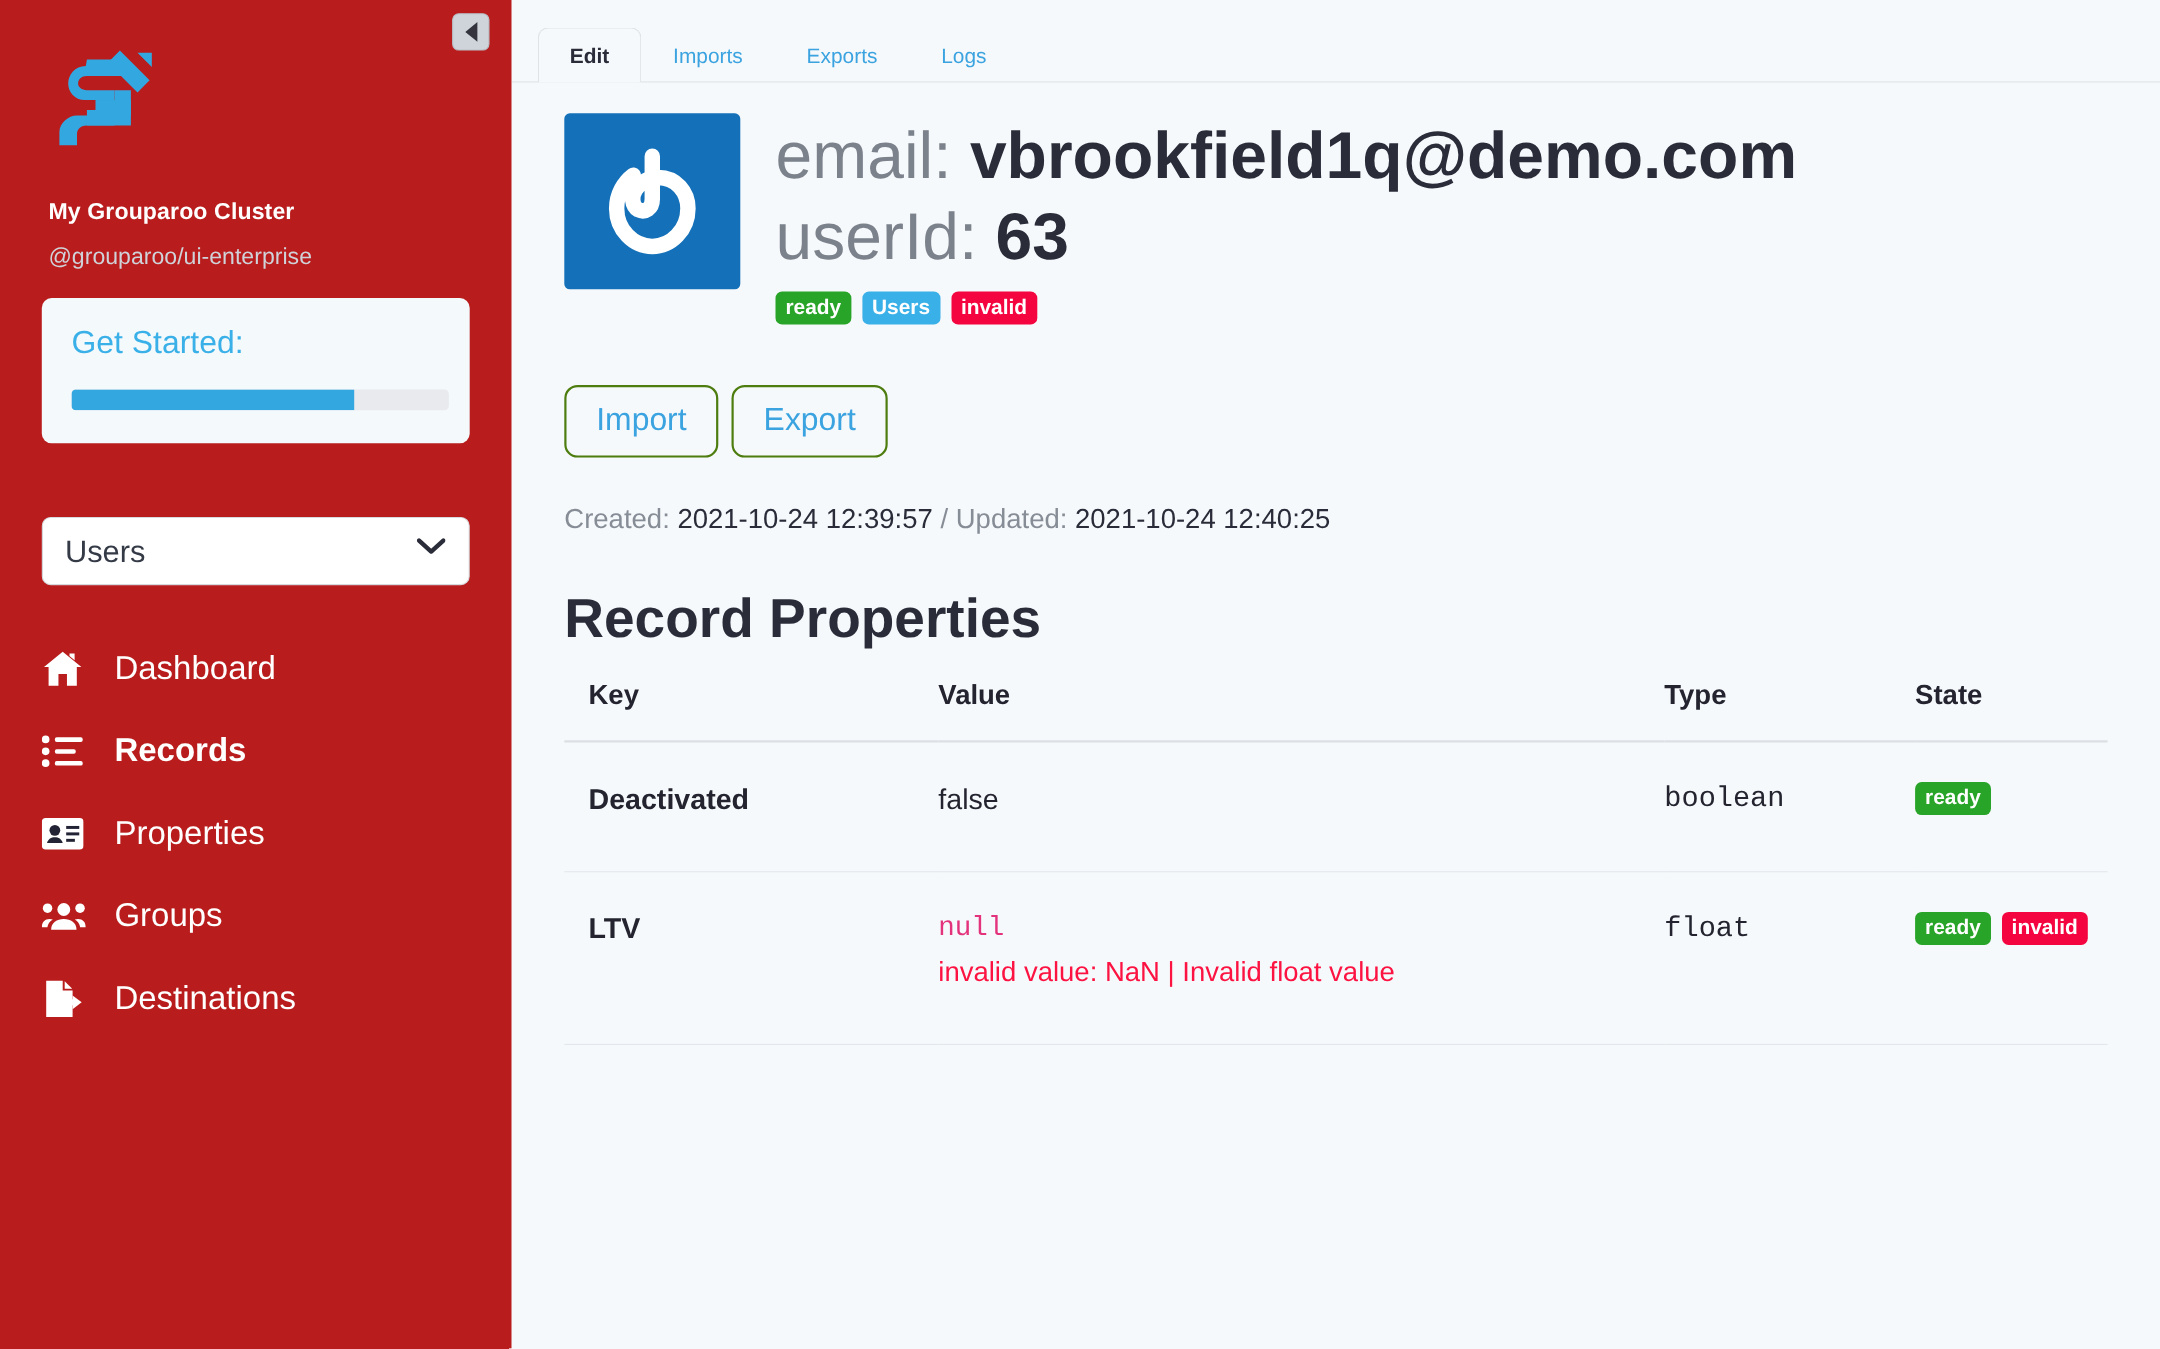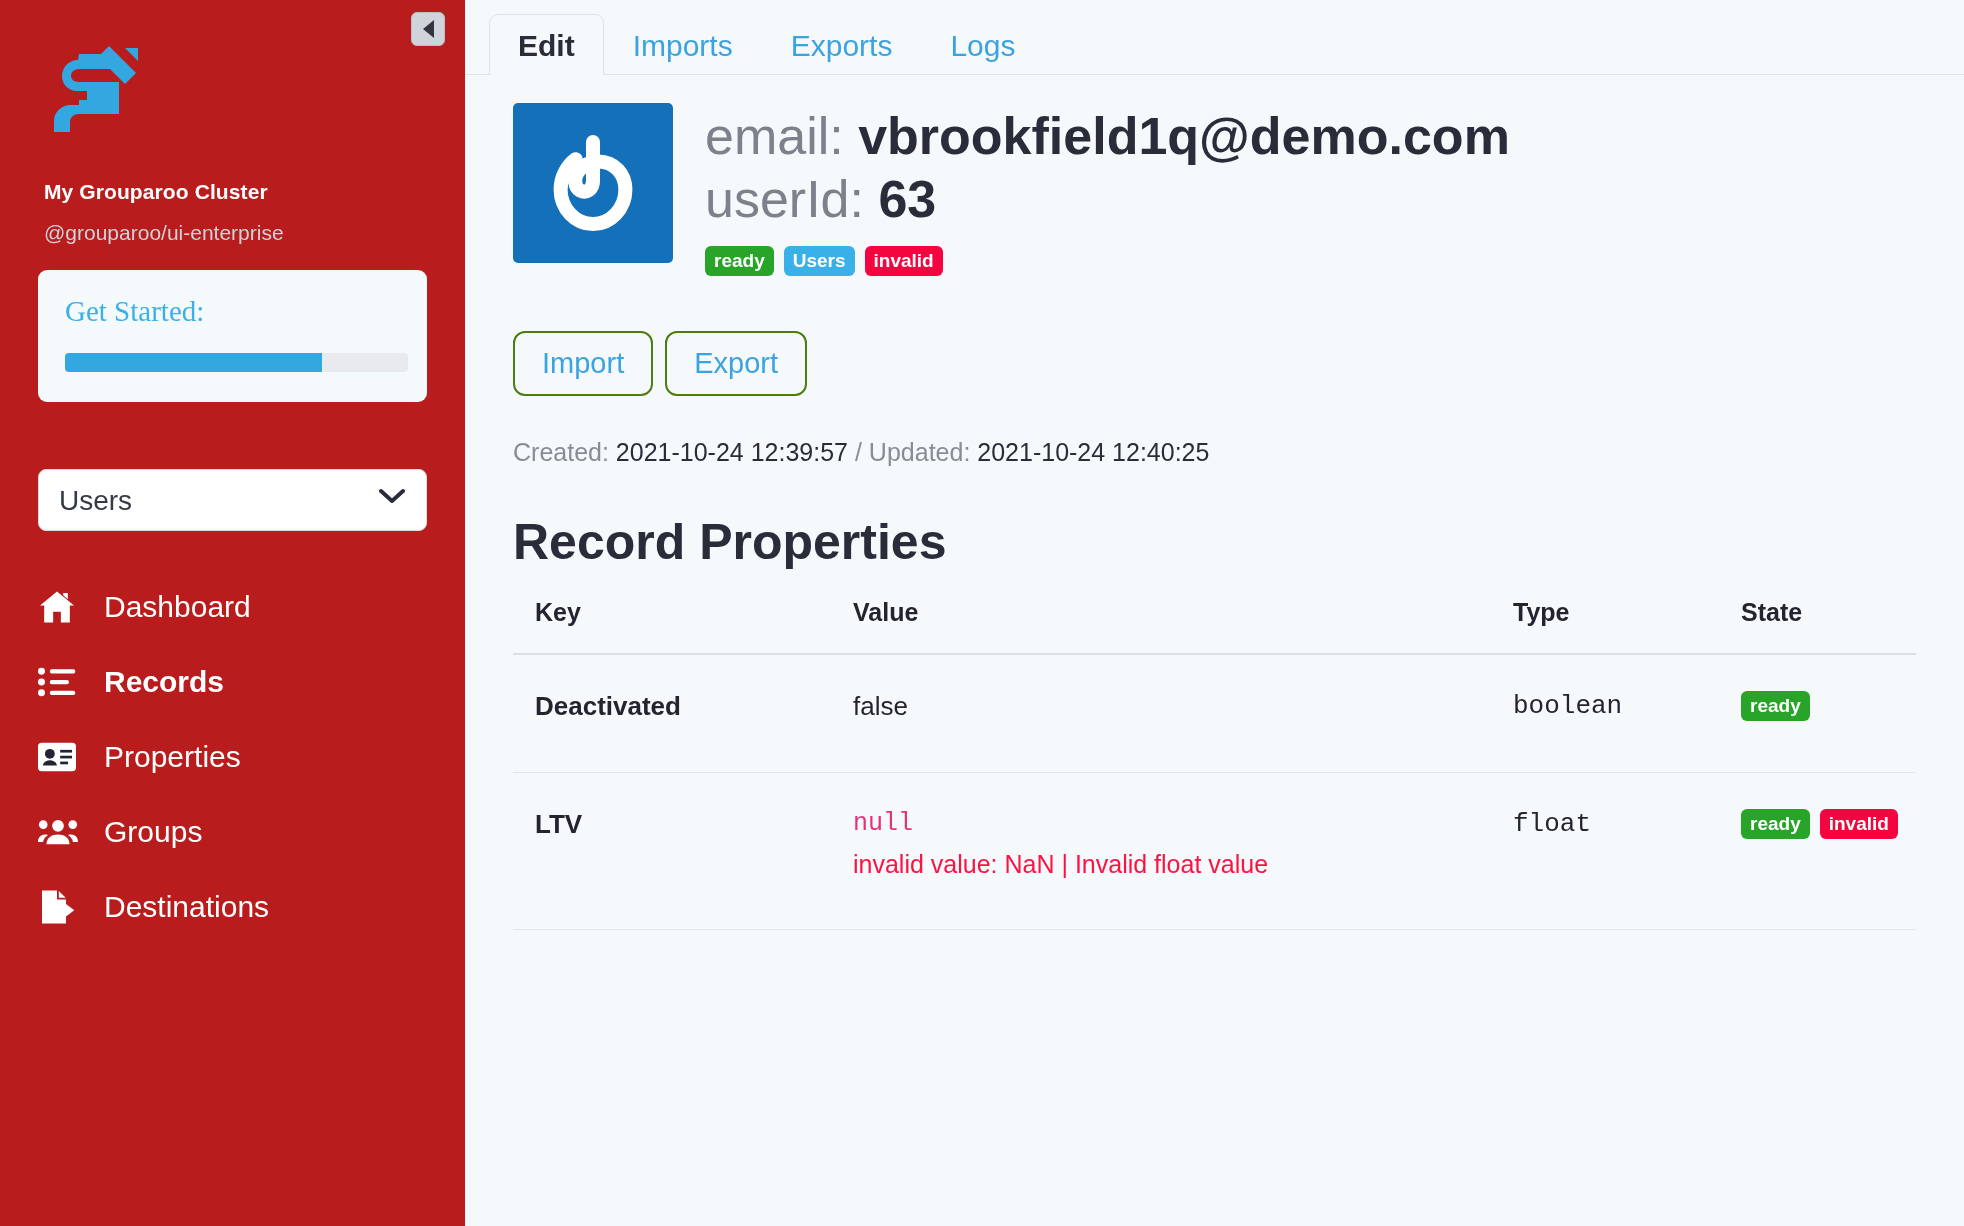--- a/index.html
+++ b/index.html
@@ -40,21 +40,20 @@
   }
   .cluster-pkg {
     color: #cfd2d8; font-size: 21px; font-weight: normal;
     margin-top: 17px; margin-left: 6px;
   }
   .getstarted-card {
     margin-top: 25px;
     background: #f4f9fb;
     border-radius: 9px;
     padding: 25px 19px 30px 27px;
-    font-family: Liberation Serif, serif;
   }
   .gs-title { color: #3ab0e8; font-size: 29px; margin-bottom: 5px; }
   .gs-sub { color: #2b2c3a; font-size: 25px; line-height: 1.33; }
   .gs-progress {
     margin-top: 25px; height: 19px; width: 100%;
     background: #e8eaed; border-radius: 4px; overflow: hidden;
   }
   .gs-progress-fill { height: 100%; background: #33a7e0; }
 
   .nav-select-wrap { margin-top: 67px; position: relative; }
@@ -90,21 +89,21 @@
     background: #f6f9fb;
     padding: 0 0 0 0;
     overflow: hidden;
   }
   .tabs {
     display: flex; align-items: flex-end;
     height: 75px; padding-left: 24px;
     border-bottom: 1px solid #dfe3e7;
   }
   .tab {
-    font-size: 30px; color: #3ba3e0;
+    font-size: 19px; color: #3ba3e0;
     padding: 16px 28px 14px 28px;
     border: 1px solid transparent; border-bottom: none;
     border-radius: 9px 9px 0 0;
     cursor: pointer; line-height: 1;
     position: relative; top: 1px;
   }
   .tab.active {
     color: #2b2c3a; font-weight: bold;
     background: #f6f9fb;
     border-color: #dfe3e7 #dfe3e7 #f6f9fb;
@@ -112,21 +111,21 @@
 
   .content { padding: 28px 48px 0 48px; }
   .rec-header { display: flex; align-items: flex-start; }
   .avatar {
     width: 160px; height: 160px; min-width: 160px;
     background: #1471b9; border-radius: 5px;
     display: flex; align-items: center; justify-content: center;
   }
   .rec-head-text { margin-left: 32px; padding-top: 2px; }
   .rec-title {
-    font-size: 52px; line-height: 1.22;
+    font-size: 60px; line-height: 1.22;
     color: #2b2c3a; font-weight: bold;
     white-space: nowrap;
   }
   .rec-title .lbl { color: #7c828c; font-weight: normal; }
   .badge-row { margin-top: 14px; display: flex; gap: 10px; align-items: center; }
   .badge {
     display: inline-block; border-radius: 6px;
     color: #fff; font-size: 19px; font-weight: bold;
     padding: 5px 9px 6px 9px; line-height: 1;
   }

